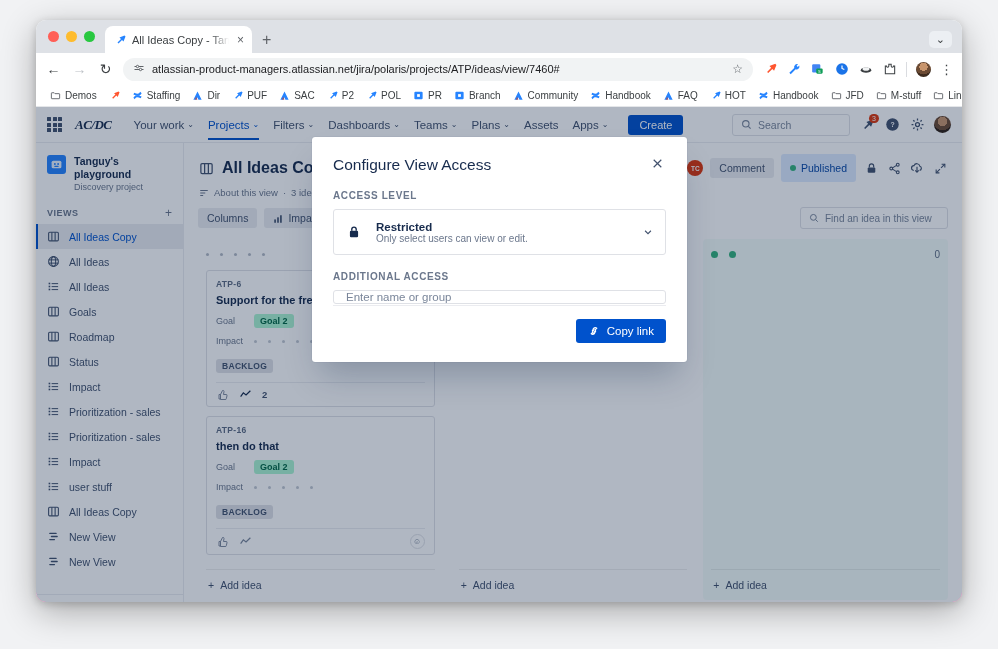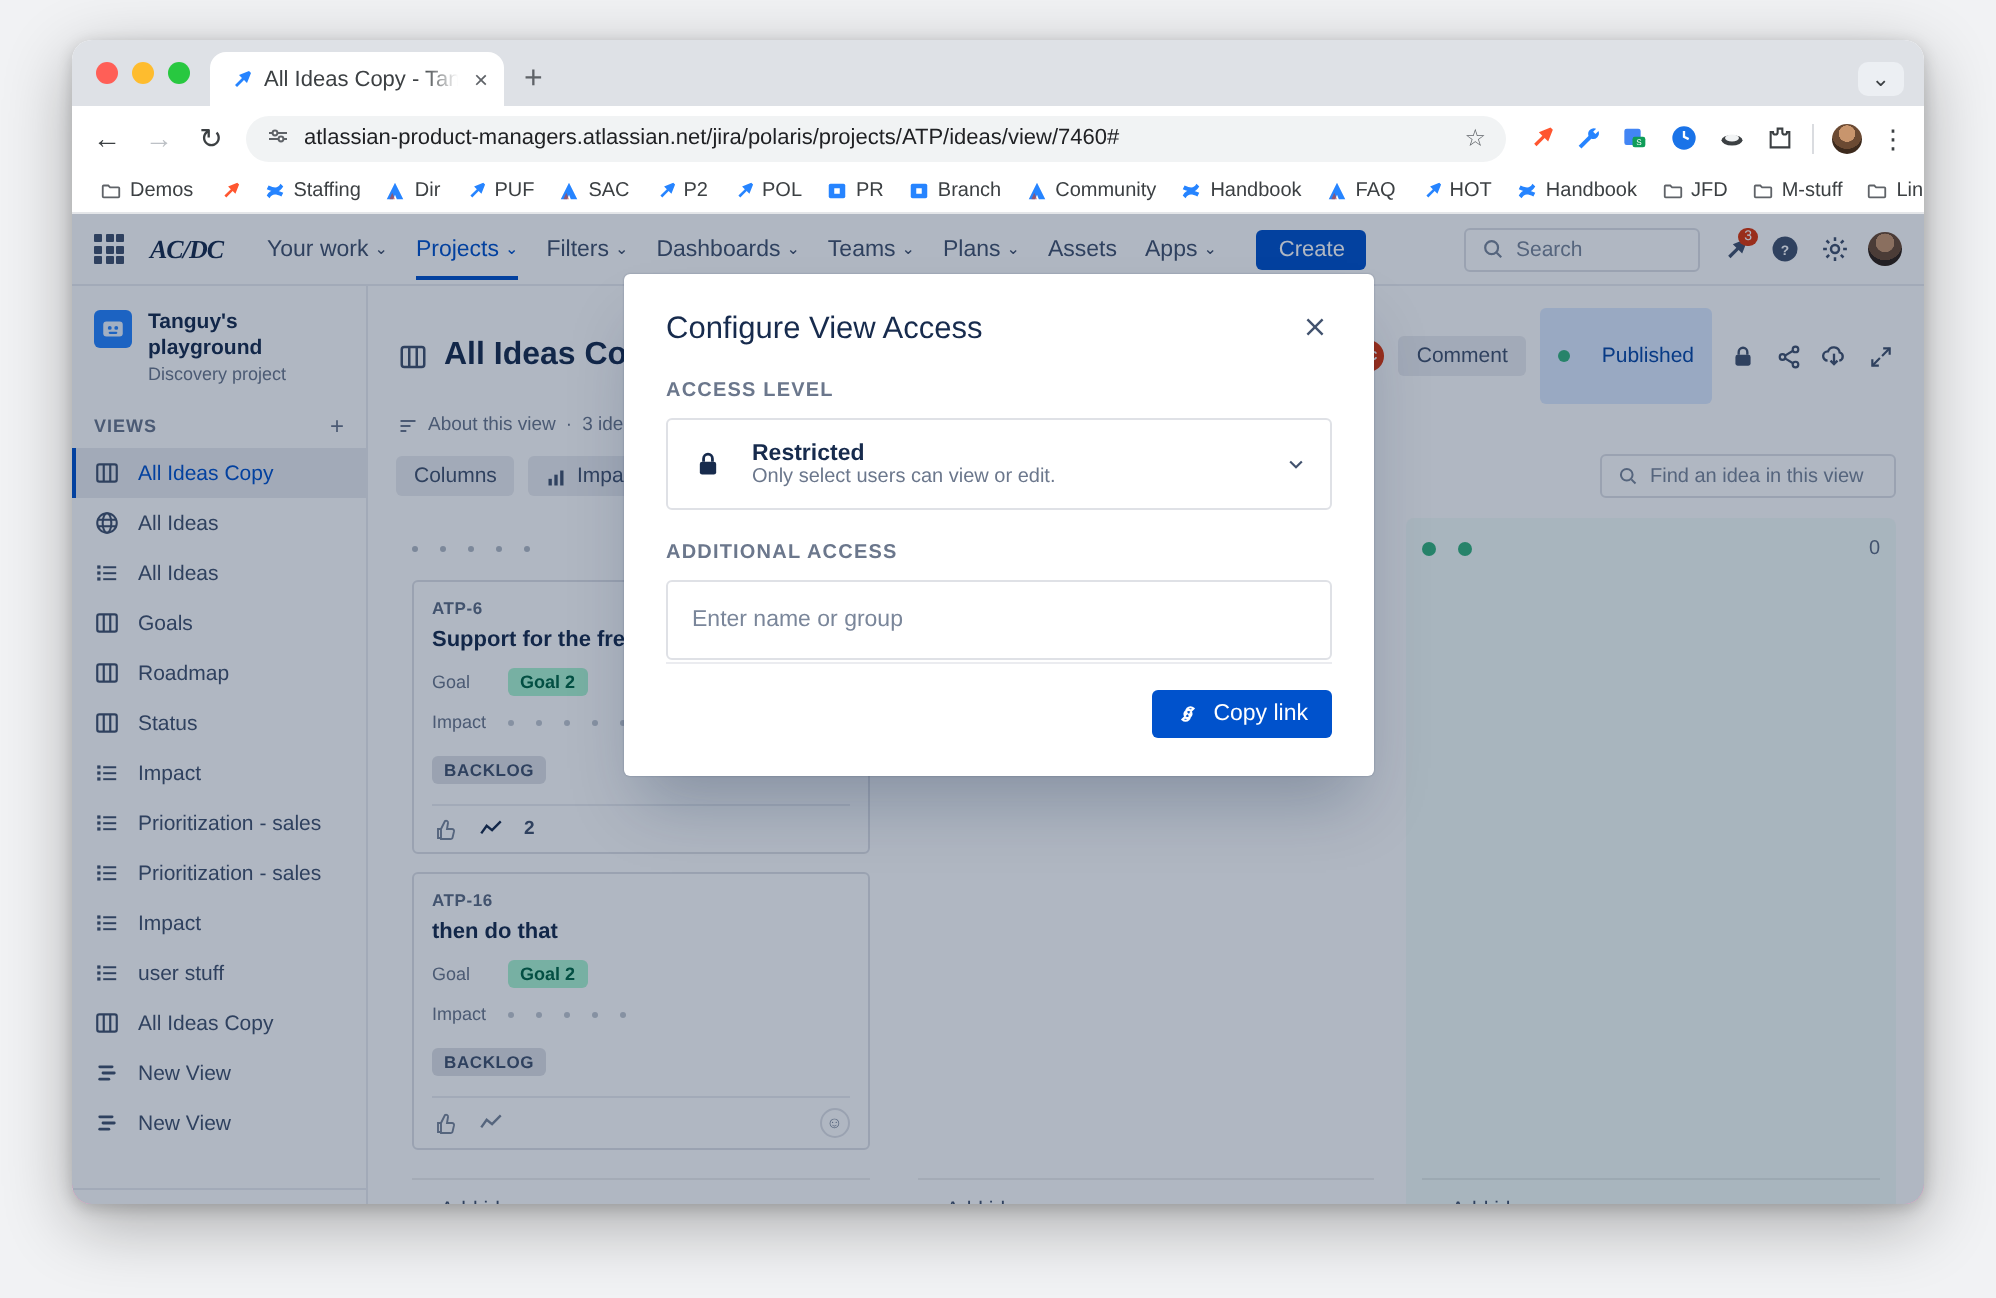--- a/index.html
+++ b/index.html
@@ -135,22 +135,22 @@
   
   .main { flex:1; position:relative; background:#fff; overflow:hidden; }
   .main-head { padding: 11px 14px 0 14px; }
   .mh-title { display:flex; align-items:center; gap:7px; }
   .mh-ic { width:17px;height:17px;display:flex;align-items:center;justify-content:center;color:#42526e;}
   .mh-t { font-size:16px; font-weight:bold; color:#172b4d; }
   .mh-right { margin-left:auto; display:flex; align-items:center; gap:7px;justify-content:center; }
   .tc-av { width:16px;height:16px;border-radius:50%;background:#de350b;color:#fff;font-size:6.5px;
            display:flex;align-items:center;justify-content:center;font-weight:bold;}
   .btn-soft { background:#ebecf0; color:#42526e; font-size:10.5px; border-radius:3px; padding:4px 9px; }
-  .btn-pub { background:#deebff; color:#0747a6; font-size:10.5px; border-radius:3px; padding:18px 9px;
-             display:flex; align-items:center; gap:16px;}
+  .btn-pub { background:#deebff; color:#0747a6; font-size:10.5px; border-radius:3px; padding:8px 9px;
+             display:flex; align-items:center; gap:5px;}
   .pub-dot { width:6px;height:6px;border-radius:50%;background:#36b37e; }
   .hic { width:16px;height:16px;display:flex;align-items:center;justify-content:center;color:#42526e;}
   .mh-sub { display:flex; align-items:center; gap:5px; margin: 5px 0 0 1px; font-size:9.5px; color:#6b778c; }
   .toolrow { display:flex; align-items:center; gap:7px; margin-top:9px; }
   .chip { background:#ebecf0; color:#42526e; font-size:10.5px; border-radius:3px; padding:4px 9px;
           display:flex; align-items:flex-end; gap:5px; }
   .findbox { margin-left:auto; width:148px; height:22px; border:1px solid #dfe1e6; border-radius:3px;
              display:flex; align-items:center; gap:6px; padding:0 8px; font-size:10px; color:#7a869a; }
 
   
@@ -198,21 +198,21 @@
   .sec-label { font-size:10px; font-weight:bold; color:#6b778c; letter-spacing:.6px; margin-top:16px; }
   .access-select {
     margin-top:8px; border:1px solid #dfe1e6; border-radius:3px; height:46px;
     display:flex; align-items:center; gap:14px; padding:0 12px;
   }
   .lock-wrap { width:16px; display:flex; align-items:center; justify-content:center; }
   .as-main { font-size:11.5px; font-weight:bold; color:#172b4d; }
   .as-sub { font-size:10px; color:#6b778c; margin-top:0; }
   .as-chev { margin-left:auto; color:#42526e; font-size:9px; }
   .name-input {
-    margin-top:8px; border:1px solid #dfe1e6; border-radius:3px; height:40px;
+    margin-top:8px; border:1px solid #dfe1e6; border-radius:3px; height:14px;
     display:flex; align-items:center; padding:0 12px;
   }
   .name-input input {
     border:none; outline:none; width:100%; font-size:11.5px; color:#172b4d;
     font-family:"Liberation Sans", sans-serif; background:transparent;
   }
   .name-input input::placeholder { color:#7a869a; }
   .person-row { display:flex; align-items:center; gap:11px; margin-top:12px; }
   .person-av { width:21px;height:21px;border-radius:50%;flex:0 0 21px;
     background: radial-gradient(circle at 50% 30%, #caa07a 0 30%, #7a5538 31% 58%, #3a2718 59%);

